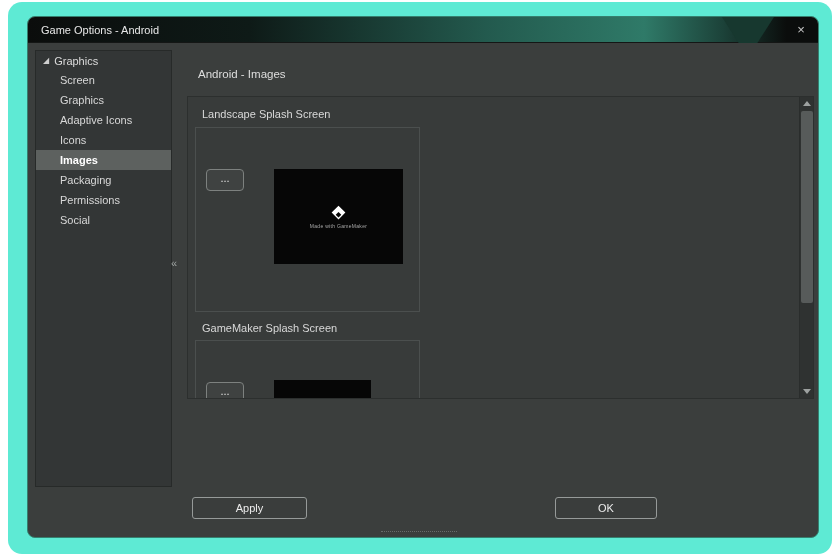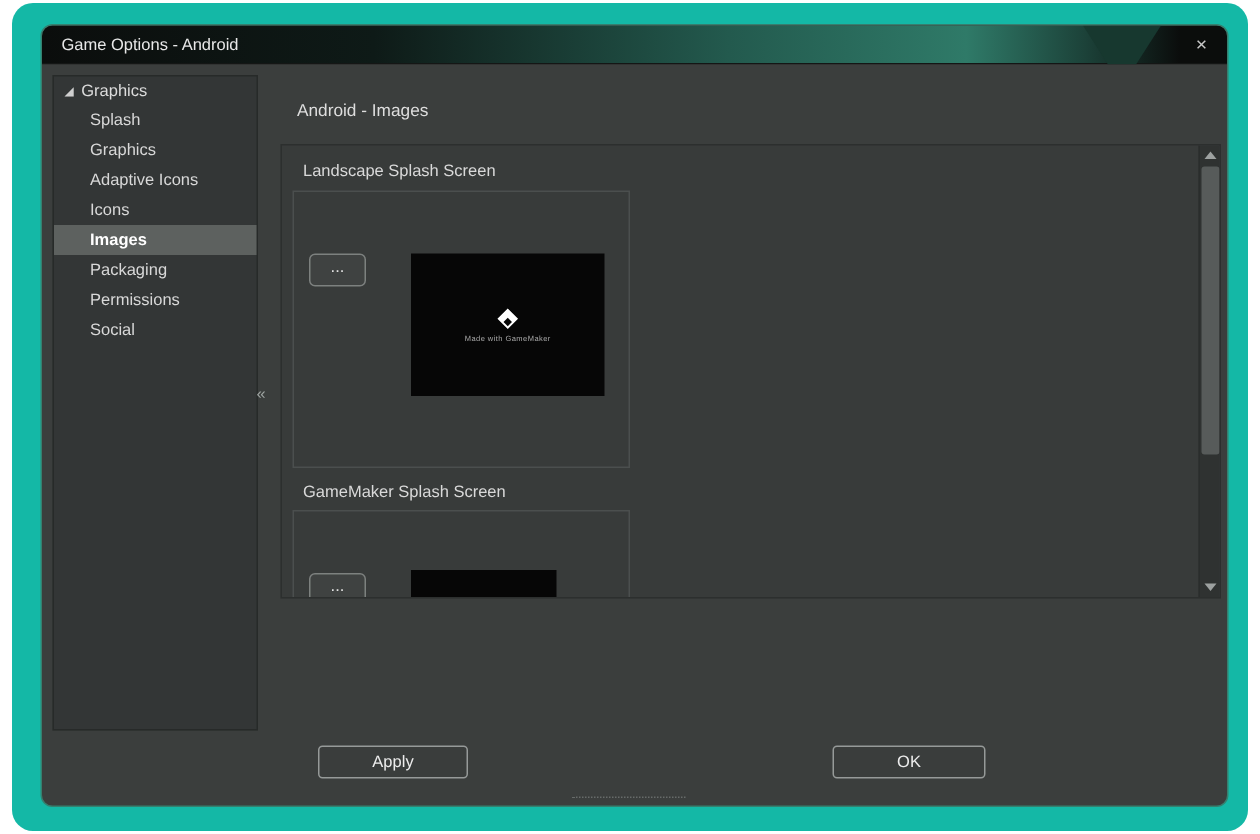--- a/index.html
+++ b/index.html
@@ -1,19 +1,19 @@
 <!DOCTYPE html>
 <html><head>
 <meta charset="utf-8">
 <style>
   * { box-sizing: border-box; margin: 0; padding: 0; }
   html,body { width:840px; height:556px; background:#ffffff; font-family:"Liberation Sans", sans-serif; overflow:hidden; }
   body { position:relative; }
 
-  .shell { position:absolute; left:8px; top:2px; width:824px; height:552px; background:#14b8a6; border-radius:14px; }
+  .shell { position:absolute; left:8px; top:2px; width:824px; height:552px; background:#5eead4; border-radius:14px; }
 
   .window { position:absolute; left:19px; top:14px; width:792px; height:522px;
             background:#3b3e3d; border:1px solid #35806f; border-radius:8px; overflow:hidden; }
 
   
   .titlebar { position:relative; height:26px;
      background: linear-gradient(90deg,#0b0d0c 0%,#0e1a17 28%,#235a4e 58%,#2f7a68 78%,#1c4239 88%,#0b0d0c 96%);
      border-bottom:1px solid #141615; display:flex; align-items:center; border-radius:7px 7px 0 0; }
   .titlebar-notch { position:absolute; right:44px; top:0; width:52px; height:26px;
      background:#17382f; clip-path:polygon(0 0,100% 0,68% 100%,32% 100%); }
@@ -64,21 +64,21 @@
      border-bottom:5px solid #9da1a0; }
   .tri-down { width:0; height:0; border-left:4px solid transparent; border-right:4px solid transparent;
      border-top:5px solid #9da1a0; }
   .sb-thumb { position:absolute; left:1px; top:14px; width:12px; height:192px;
      background:#575b5a; border-radius:2px; }
 
   
   .footer-btn { position:absolute; top:480px; height:22px; background:#3a3d3c;
      border:1px solid #969a99; border-radius:3px; color:#ececec; font-size:11px;
      display:flex; align-items:center; justify-content:center; }
-  .btn-apply  { left:184px; width:100px;  }
+  .btn-apply  { left:164px; width:115px;  }
   .btn-ok     { left:527px; width:102px;text-align:right; }
   .btn-cancel { left:663px; width:100px; }
 
   .grip { position:absolute; left:353px; top:514px; width:76px; height:0;
      border-top:1px dotted #676b6a; }
 
   .logo-svg { display:block; }
 </style>
 </head>
 <body>
@@ -91,21 +91,21 @@
       <span class="title-text">Game Options - Android</span>
       <div class="close-btn">×</div>
     </div>
 
     <div class="sidebar">
       <div class="tree-root">
         <span class="expander">◢</span>
         <span>Graphics</span>
       </div>
       <div class="tree-item">
-        <span>Splash</span>
+        <span>Screen</span>
       </div>
       <div class="tree-item">
         <span>Graphics</span>
       </div>
       <div class="tree-item">
         <span>Adaptive Icons</span>
       </div>
       <div class="tree-item">
         <span>Icons</span>
       </div>

